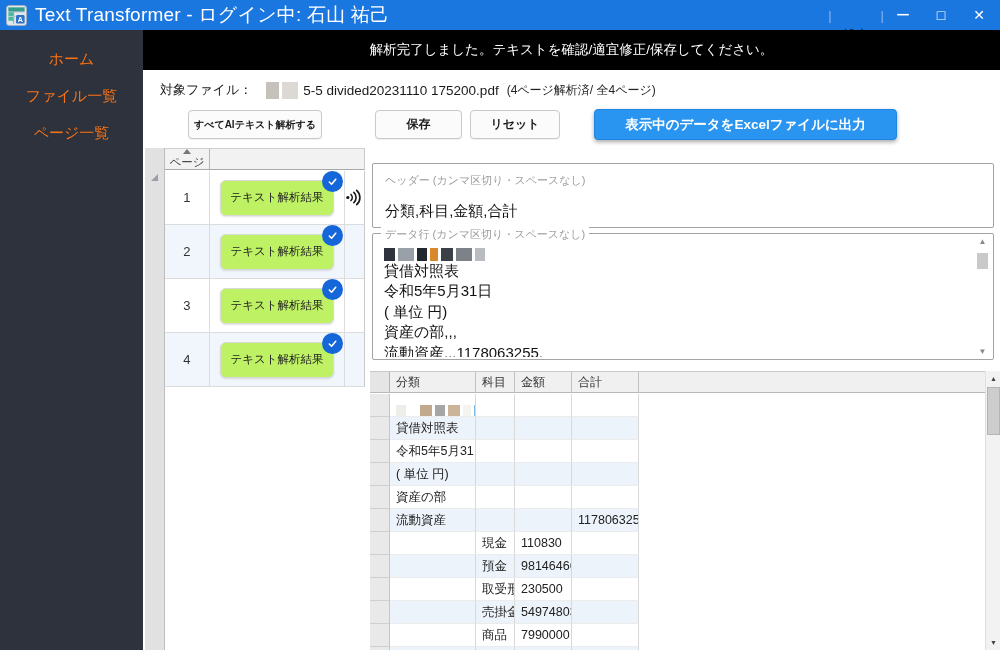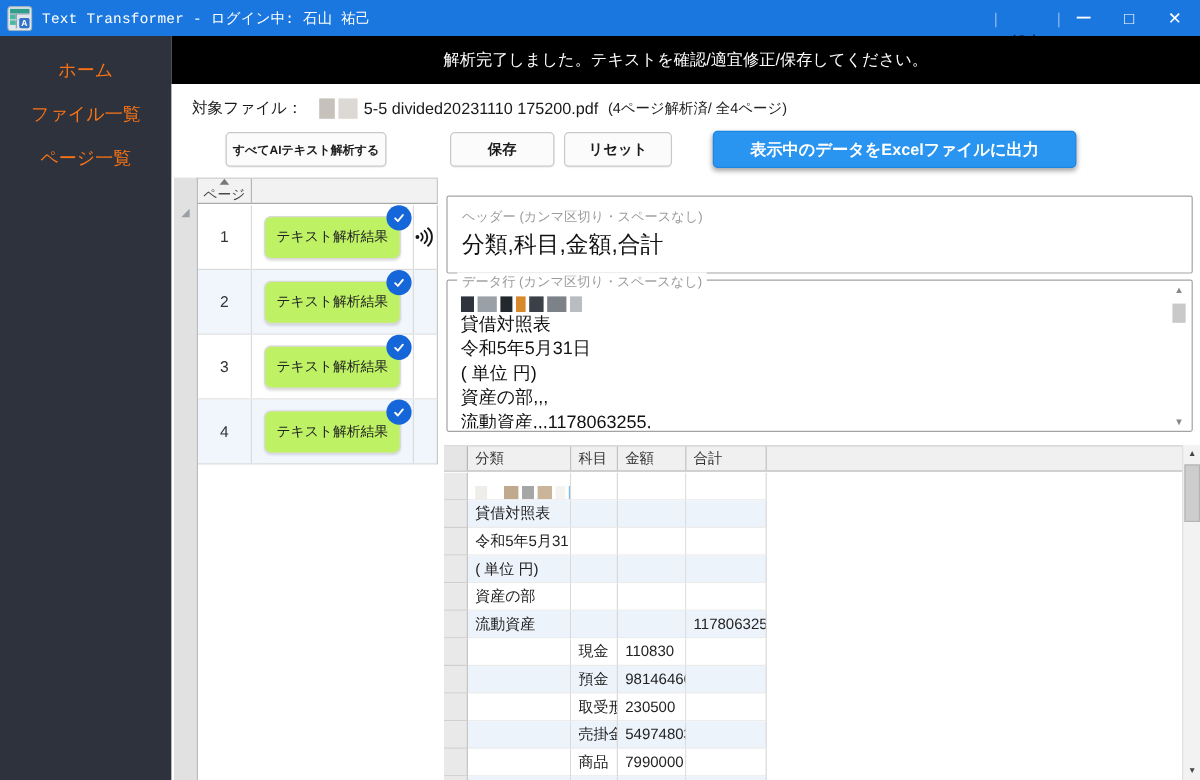--- a/index.html
+++ b/index.html
@@ -4,21 +4,21 @@
 <style>
   * { margin:0; padding:0; box-sizing:border-box; }
   html,body { width:1000px; height:650px; overflow:hidden; }
   body { font-family:"Liberation Sans", sans-serif; background:#fff; }
   #app { position:relative; width:1000px; height:650px; background:#fff; overflow:hidden; }
 
   
   .titlebar { position:absolute; left:0; top:0; width:1000px; height:30px; background:#1b77e0;
               display:flex; align-items:center; color:#fff; }
   .app-icon { margin:0 8px 0 6px; width:21px; height:21px; flex:0 0 auto; }
-  .tb-title { font-size:12px; letter-spacing:.2px;font-family:Liberation Mono, monospace; }
+  .tb-title { font-size:19px; letter-spacing:.2px; }
   .tb-spacer { flex:1; }
   .tb-menu { font-size:12.5px; color:#0f172a; padding:0 12px; cursor:default;margin-top:40px; }
   .tb-sep { color:#8db6ea; font-size:13px; }
   .tb-ctrl { width:38px; text-align:center; font-size:14px; color:#fff; cursor:default; line-height:30px; }
   .tb-ctrl.close { margin-right:2px; }
 
   
   .sidebar { position:absolute; left:0; top:30px; width:143px; height:620px; background:#2d323c; }
   .sb-item { height:37px; line-height:37px; text-align:center; color:#f97316; font-size:15px; cursor:default; }
   .sb-item:first-child { margin-top:10px; }
@@ -66,21 +66,21 @@
   .pg-btn { width:114px; height:36px; background:#bef264; border:1px solid #d9d9d9; border-radius:6px;
             font-family:inherit; font-size:11.5px; color:#222; cursor:pointer; box-shadow:0 1px 2px rgba(0,0,0,.12); }
   .pg-badge { position:absolute; right:-9px; top:-9px; width:21px; height:21px; border-radius:50%;
               background:#1566d8; display:flex; align-items:center; justify-content:center; }
   .pg-iconcell { width:19px; display:flex; align-items:center; justify-content:center; }
 
   
   .header-box { position:absolute; left:229px; top:93px; width:622px; height:65px;
                 border:1px solid #a3a3a3; border-radius:2px; background:#fff; padding:9px 12px; }
   .field-label { font-size:11px; color:#9b9b9b; }
-  .header-value { font-size:19px; color:#111; margin-top:3px; }
+  .header-value { font-size:15px; color:#111; margin-top:14px; }
 
   .data-fieldset { position:absolute; left:229px; top:163px; width:622px; height:127px;
                    border:1px solid #a3a3a3; border-radius:2px; background:#fff; }
   .data-legend { position:absolute; left:8px; top:-7px; background:#fff; padding:0 4px; font-size:11px; color:#9b9b9b; }
   .dl-lines { position:absolute; left:11px; top:6px; right:26px; bottom:2px; overflow:hidden;
               font-size:15px; color:#111; line-height:20.5px; }
   .dl-redact { padding-top:3px; height:20.5px; }
   .fs-scroll { position:absolute; right:3px; top:3px; bottom:3px; width:15px; }
   .fs-arrow { position:absolute; right:2px; width:11px; text-align:center; font-size:8px; color:#888; }
   .fs-thumb { position:absolute; right:2px; top:16px; width:11px; height:16px; background:#c9c9c9; }

